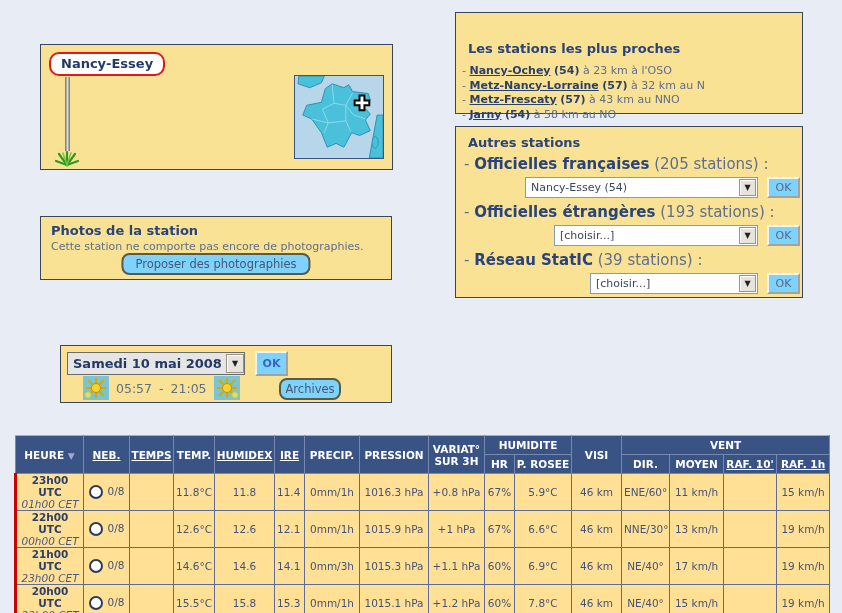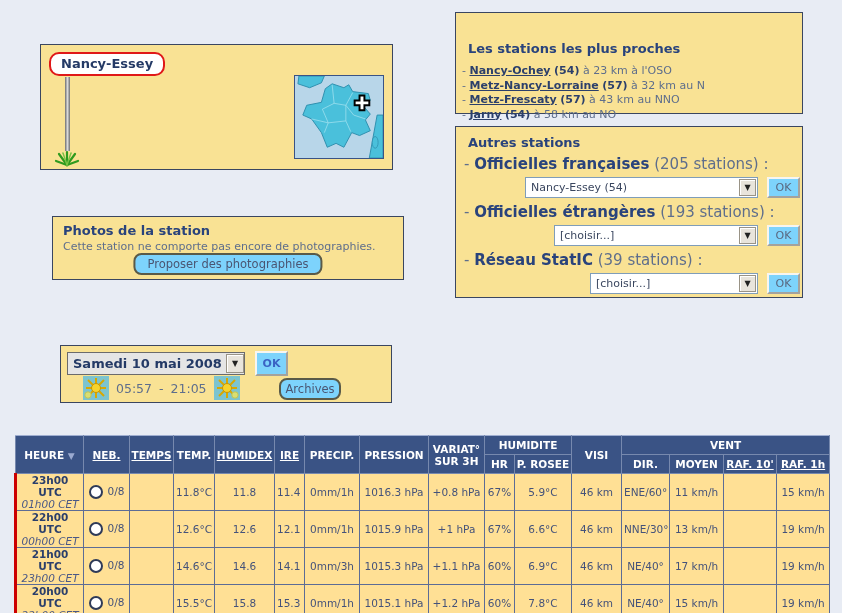--- a/index.html
+++ b/index.html
@@ -18,21 +18,21 @@
   .pole { position:absolute; left:24px; top:32px; width:5px; height:74px;
     background:linear-gradient(90deg,#6e6e6e,#d9d9d9 50%,#6e6e6e); }
   .grass { position:absolute; left:12px; top:98px; }
   .station-info { position:absolute; left:40px; top:36px; width:205px; font-size:11px;
     color:#5E6E8C; line-height:16px; }
   .coords { margin-top:10px; }
   .coords b { color:#2B3F6B; }
   .minimap { position:absolute; left:253px; top:30px; width:90px; height:84px; border:1px solid #3A5385; display:block; }
 
   
-  .photos-box { left:40px; top:216px; width:352px; height:64px; padding:6px 10px;margin-left:12px; }
+  .photos-box { left:40px; top:216px; width:352px; height:64px; padding:6px 10px; }
   .photos-box .box-title { margin-bottom:2px; }
   .photos-box p { font-size:11px; }
   .yellow-btn { position:absolute; background:#7dd3fc; border:2px solid #5A5A48; border-radius:8px;
     color:#4A5572; font-size:11.5px; padding:2px 12px; cursor:pointer; font-family:inherit; }
   .photos-btn { left:50%; top:36px; transform:translateX(-50%); white-space:nowrap; }
 
   
   .date-box { left:60px; top:345px; width:332px; height:58px; }
   .date-select { position:absolute; left:6px; top:6px; width:178px; height:23px; background:#e5e5e5;
     border:1px solid #6B6B6B; display:flex; align-items:center; padding-left:5px;

